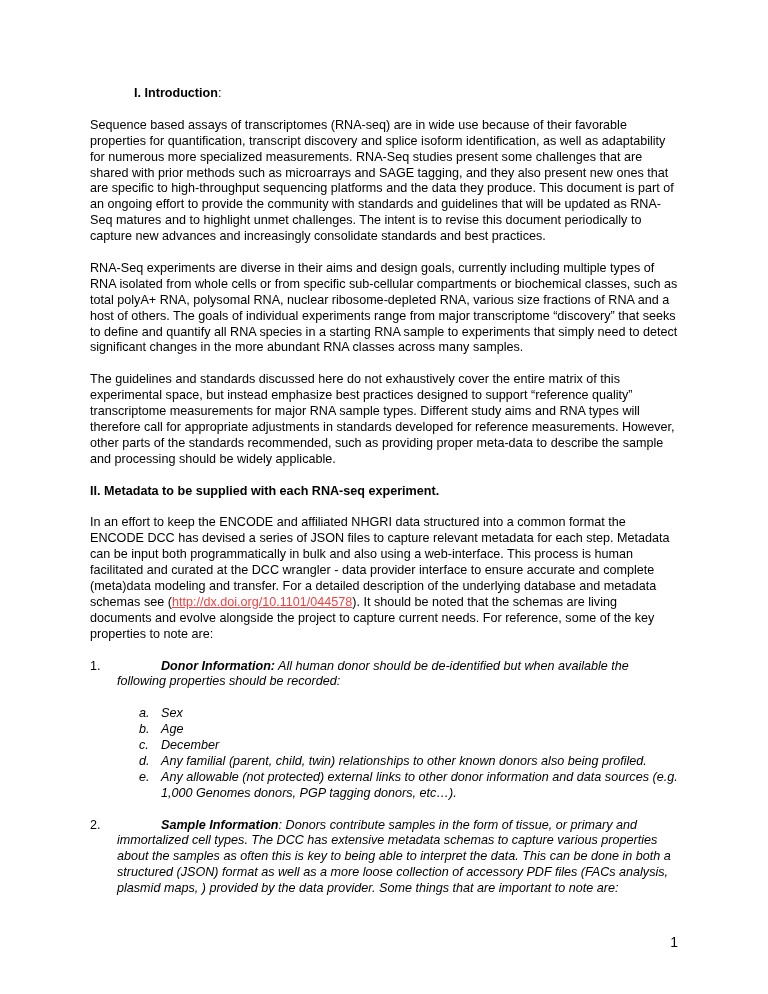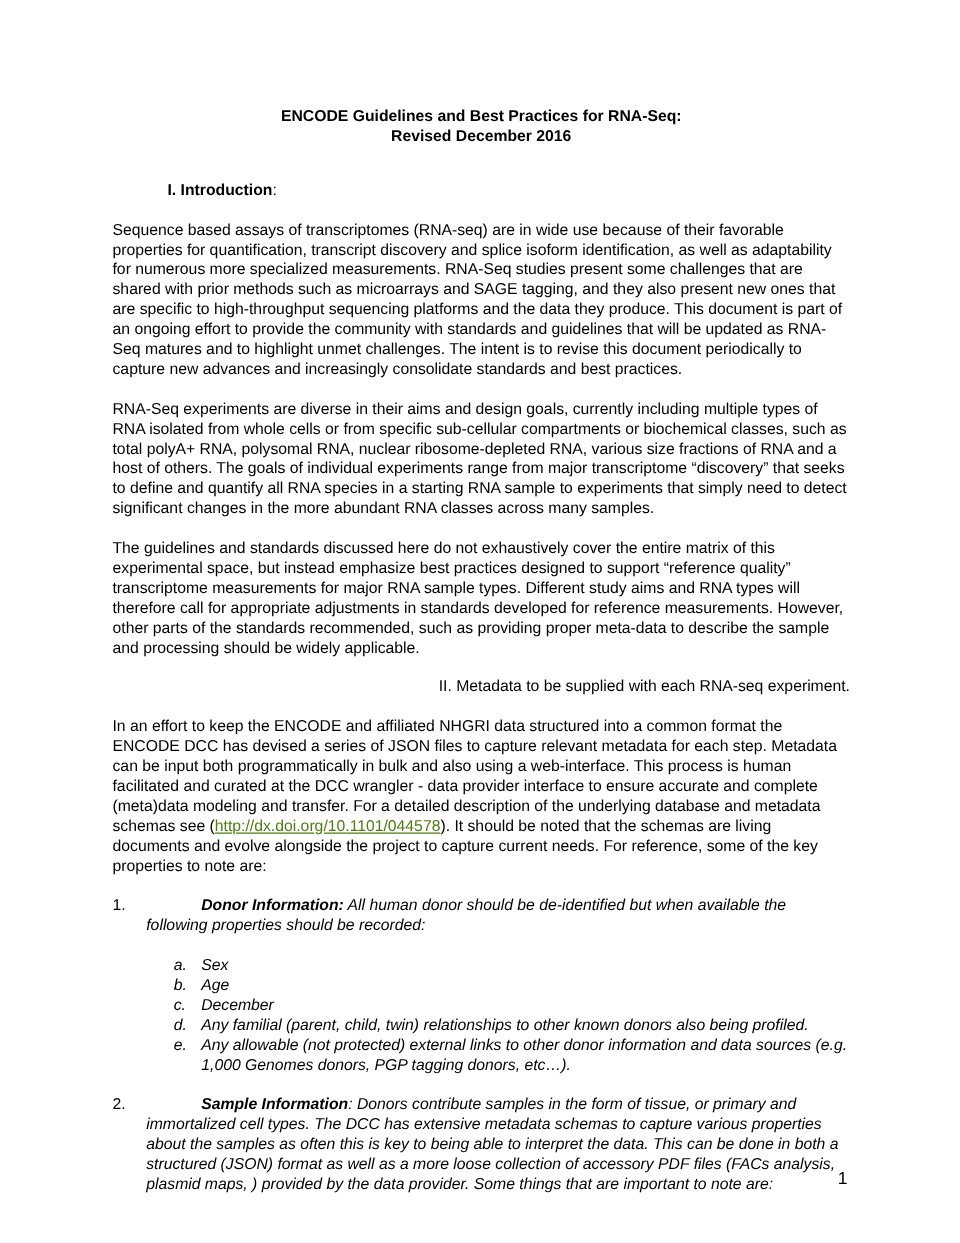--- a/index.html
+++ b/index.html
@@ -19,23 +19,23 @@
     font-size: 12.6px;
     line-height: 15.9px;
   }
   .title {
     text-align: center;
     font-weight: bold;
     margin-bottom: 27px;
   }
   p { margin: 0 0 15.9px 0; }
   .bold { font-weight: bold; padding-left: 44px; }
-  .heading { font-weight: normal; text-align: right; }
+  .heading { font-weight: bold; }
   a.link {
-    color: #4d7c0f;
+    color: #ef4444;
     text-decoration: underline;
     cursor: pointer;
   }
   .list-item {
     display: flex;
     margin-bottom: 15.9px;
   }
   .num {
     flex: 0 0 27px;
     width: 27px;
@@ -56,24 +56,20 @@
     top: 934px;
     right: 90px;
     font-size: 14px;
   }
 </style>
 </head>
 <body>
 
 <div class="page">
 
-  <div class="title">
-    <div>ENCODE Guidelines and Best Practices for RNA-Seq:</div>
-    <div>Revised December 2016</div>
-  </div>
 
   <p><span class="bold">I. Introduction</span><span>:</span></p>
 
   <p>Sequence based assays of transcriptomes (RNA-seq) are in wide use because of their favorable properties for quantification, transcript discovery and splice isoform identification, as well as adaptability for numerous more specialized measurements. RNA-Seq studies present some challenges that are shared with prior methods such as microarrays and SAGE tagging, and they also present new ones that are specific to high-throughput sequencing platforms and the data they produce. This document is part of an ongoing effort to provide the community with standards and guidelines that will be updated as RNA-Seq matures and to highlight unmet challenges. The intent is to revise this document periodically to capture new advances and increasingly consolidate standards and best practices.</p>
 
   <p>RNA-Seq experiments are diverse in their aims and design goals, currently including multiple types of RNA isolated from whole cells or from specific sub-cellular compartments or biochemical classes, such as total polyA+ RNA, polysomal RNA, nuclear ribosome-depleted RNA, various size fractions of RNA and a host of others. The goals of individual experiments range from major transcriptome “discovery” that seeks to define and quantify all RNA species in a starting RNA sample to experiments that simply need to detect significant changes in the more abundant RNA classes across many samples.</p>
 
   <p>The guidelines and standards discussed here do not exhaustively cover the entire matrix of this experimental space, but instead emphasize best practices designed to support “reference quality” transcriptome measurements for major RNA sample types. Different study aims and RNA types will therefore call for appropriate adjustments in standards developed for reference measurements. However, other parts of the standards recommended, such as providing proper meta-data to describe the sample and processing should be widely applicable.</p>
 
   <p class="heading">II. Metadata to be supplied with each RNA-seq experiment.</p>

